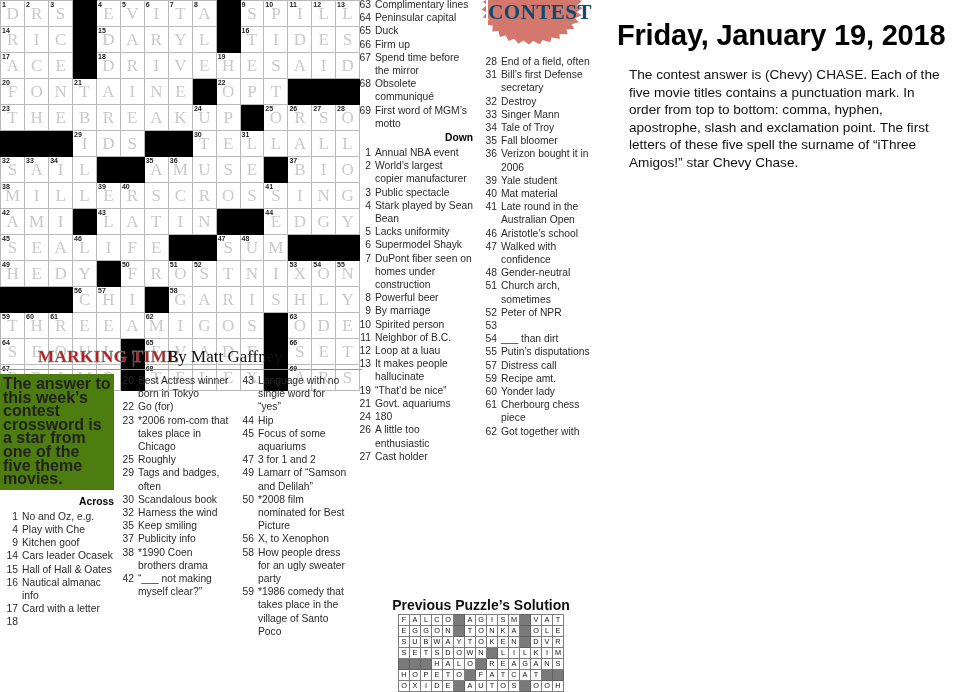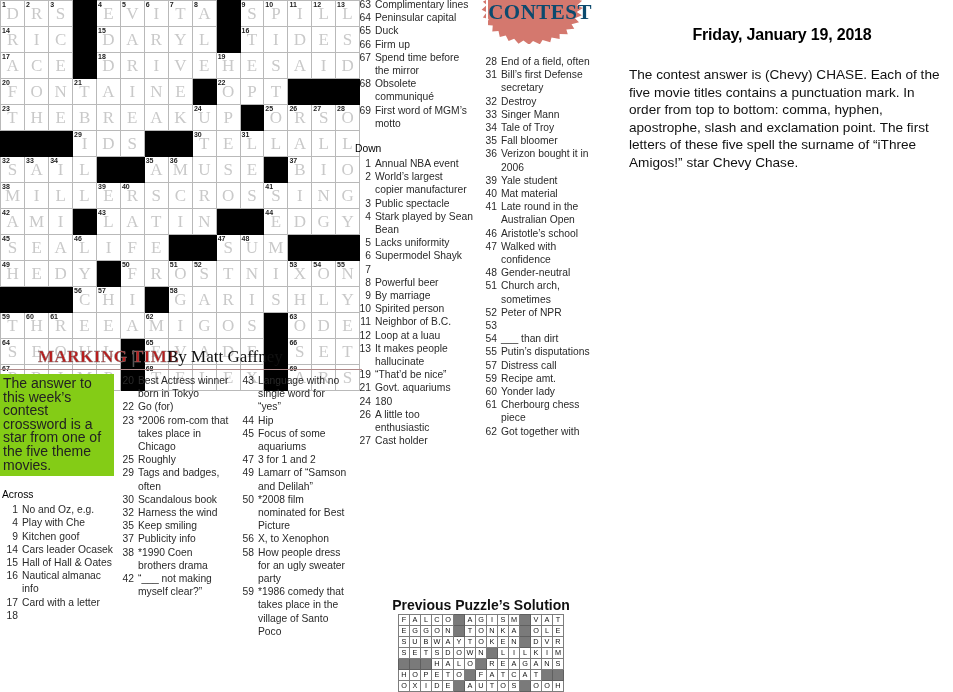--- a/index.html
+++ b/index.html
@@ -44,26 +44,26 @@
     position:absolute;font-size:10.3px;line-height:13.2px;
     font-family:"Liberation Sans",sans-serif;color:#2a2a2a;
   }
   #clue-col-1{left:2px;top:374px;width:112px;}
   #clue-col-2{left:118px;top:374px;width:112px;}
   #clue-col-3{left:238px;top:374px;width:112px;}
   #clue-col-4{left:355px;top:-2px;width:118px;}
   #clue-col-5{left:481px;top:55px;width:118px;}
 
   .intro-box{
-    background:#84cc16;width:108px;padding:3px 3px 4px 3px;
+    background:#4d7c0f;width:108px;padding:3px 3px 4px 3px;
     margin:0 0 5px -2px;
-    font-size:14px;line-height:13.6px;color:#222;
+    font-size:16px;line-height:13.6px;color:#222;font-weight:bold;
   }
   .sect-head{
-    font-weight:400;font-size:10.3px;line-height:14px;margin:12px 0 1px 0;color:#000;
+    font-weight:700;font-size:10.3px;line-height:14px;margin:1px 0 1px 0;color:#000;text-align:right;
   }
   .clue{display:flex;margin:0;}
   .clue-num{
     flex:0 0 16px;text-align:right;padding-right:4px;
     font-size:10.3px;line-height:13.2px;
   }
   .clue-txt{flex:1 1 auto;}
 
   
   #contest-badge{
@@ -82,22 +82,22 @@
   #contest-badge .badge-line{
     position:absolute;width:115px;text-align:right;color:#0c4a6e;
     font-family:"Liberation Serif",serif;font-weight:700;letter-spacing:.5px;
   }
   #contest-badge .badge-line.l1{top:10px;font-size:21px;}
   #contest-badge .badge-line.l2{top:30px;font-size:21px;}
 
   
   #right-panel{position:absolute;left:617px;top:0;width:330px;}
   #issue-date{
-    margin:22px 0 1px 0;font-size:16px;line-height:26px;font-weight:700;
-    font-family:"Liberation Sans",sans-serif;color:#000;letter-spacing:-.2px;text-align:center;
+    margin:22px 0 1px 0;font-size:29px;line-height:26px;font-weight:700;
+    font-family:"Liberation Sans",sans-serif;color:#000;letter-spacing:-.2px;
   }
   #contest-answer{
     margin:18px 0 0 12px;font-size:13.6px;line-height:17.6px;
     font-family:"Liberation Sans",sans-serif;color:#111;
   }
 
   
   #prev-solution{position:absolute;left:381px;top:598px;width:200px;}
   #prev-solution .pv-title{
     text-align:center;font-size:14px;line-height:14px;font-weight:700;
@@ -1009,20 +1009,21 @@
       <div class="clue">
         <span class="clue-num">5</span>
         <span class="clue-txt">Lacks uniformity</span>
       </div>
       <div class="clue">
         <span class="clue-num">6</span>
         <span class="clue-txt">Supermodel Shayk</span>
       </div>
       <div class="clue">
         <span class="clue-num">7</span>
+        <span class="clue-txt">DuPont fiber seen on homes under construction</span>
       </div>
       <div class="clue">
         <span class="clue-num">8</span>
         <span class="clue-txt">Powerful beer</span>
       </div>
       <div class="clue">
         <span class="clue-num">9</span>
         <span class="clue-txt">By marriage</span>
       </div>
       <div class="clue">

